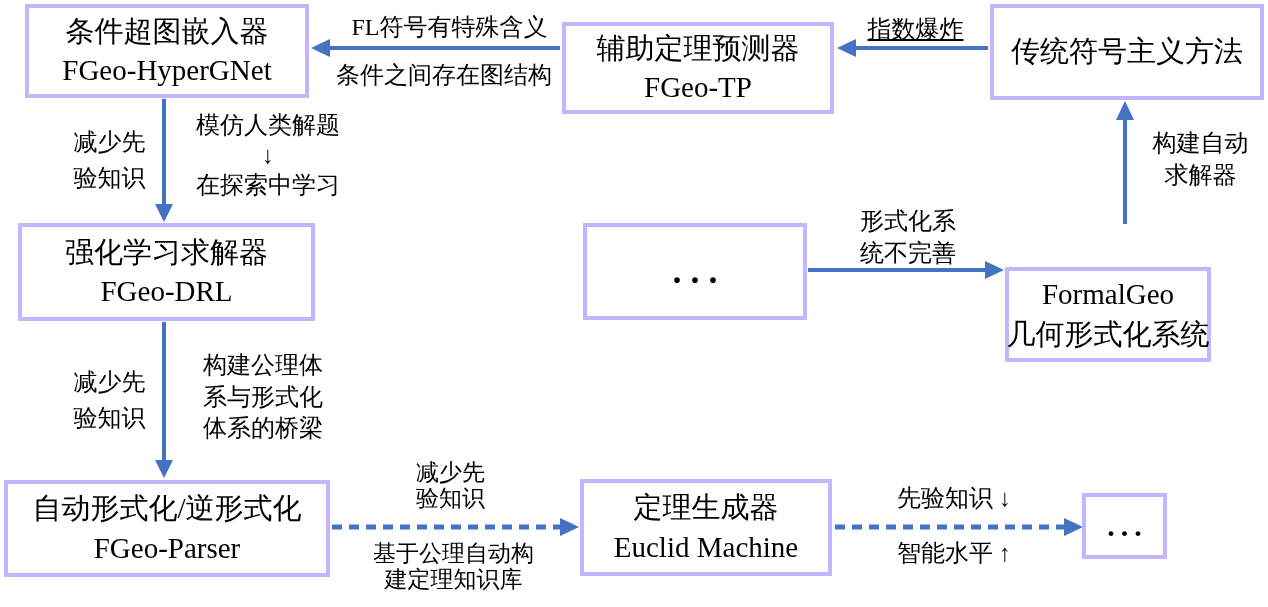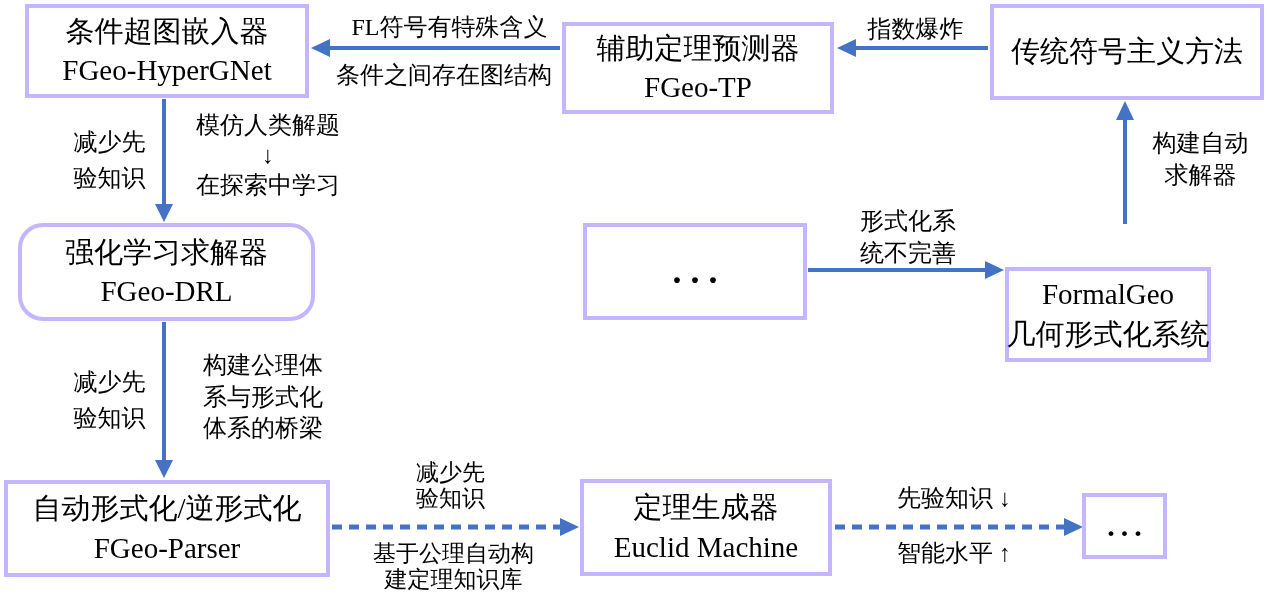--- a/index.html
+++ b/index.html
@@ -106,21 +106,21 @@
 
   <div class="box" style="left:562px; top:22px; width:272px; height:92px;justify-content:center;">
     <div class="bl">辅助定理预测器</div>
     <div class="bl">FGeo-TP</div>
   </div>
 
   <div class="box" style="left:990px; top:4px; width:274px; height:96px;">
     <div class="bl">传统符号主义方法</div>
   </div>
 
-  <div class="box" style="left:18px; top:223px; width:297px; height:98px;border-radius:25px;">
+  <div class="box" style="left:18px; top:223px; width:297px; height:98px;">
     <div class="bl">强化学习求解器</div>
     <div class="bl">FGeo-DRL</div>
   </div>
 
   <div class="box" style="left:583px; top:223px; width:224px; height:97px;">
     <div class="bl dots">...</div>
   </div>
 
   <div class="box" style="left:1005px; top:225px; width:206px; height:95px;margin-top:42px;">
     <div class="bl">FormalGeo</div>
@@ -138,21 +138,21 @@
   </div>
 
   <div class="box" style="left:1082px; top:493px; width:85px; height:66px;">
     <div class="bl dots" style="font-size:30px; letter-spacing:6px; text-indent:6px;">...</div>
   </div>
 
   <div class="lbl" style="left:332px; top:12px; width:235px;">FL符号有特殊含义</div>
 
   <div class="lbl" style="left:318px; top:60px; width:252px;">条件之间存在图结构</div>
 
-  <div class="lbl" style="left:848px; top:14px; width:135px;">指数爆炸</div>
+  <div class="lbl" style="left:848px; top:14px; width:135px;text-decoration:underline;">指数爆炸</div>
 
   <div class="lbl lh-wide" style="left:52px; top:124px; width:115px;">减少先
 验知识</div>
 
   <div class="lbl" style="left:183px; top:110px; width:170px; line-height:1.25;">模仿人类解题
 ↓
 在探索中学习</div>
 
   <div class="lbl" style="left:1138px; top:128px; width:125px;">构建自动
 求解器</div>

